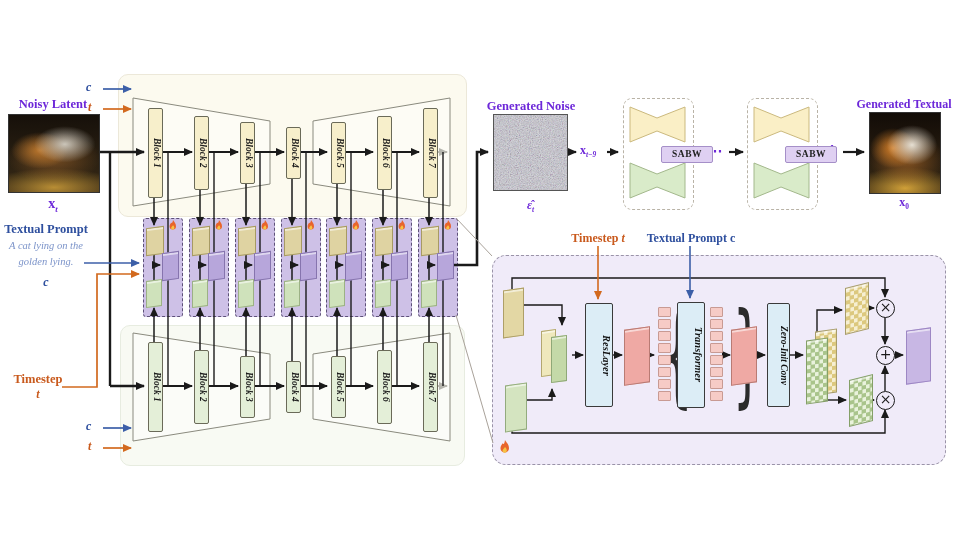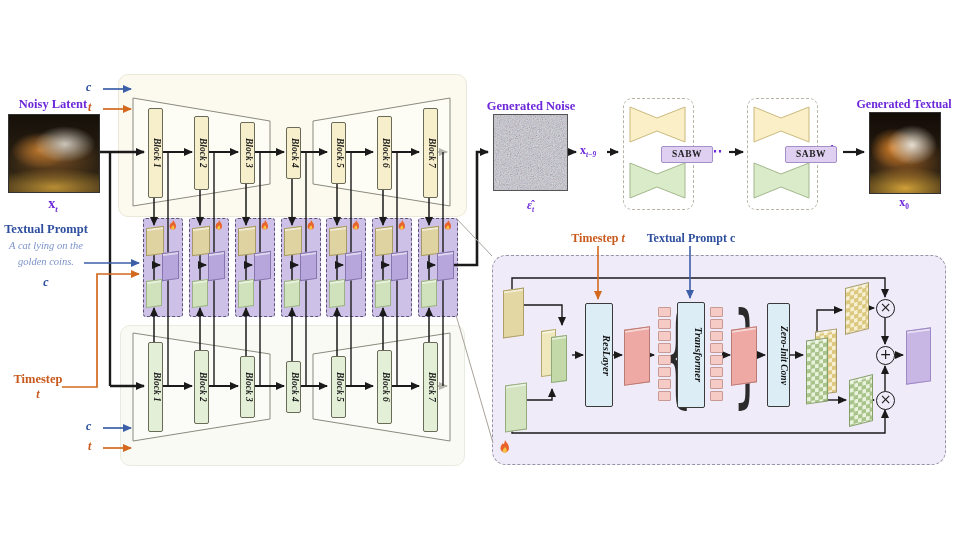--- a/index.html
+++ b/index.html
@@ -199,21 +199,21 @@
   </svg>
 
   <div class="lbl bold ctr" style="left:2px;top:97px;width:102px;font-size:12.5px;">Noisy Latent</div>
   <div class="cat cat-noisy" style="left:8px;top:114px;width:90px;height:77px;"></div>
   <div class="lbl bold ctr" style="left:8px;top:196px;width:90px;font-size:14px;">
     <span>x</span><sub class="ital">t</sub>
   </div>
 
   <div class="lbl bold ctr blue" style="left:0px;top:222px;width:92px;font-size:12.5px;">Textual Prompt</div>
   <div class="lbl ital ctr softblue" style="left:0px;top:240px;width:92px;font-size:10.5px;">A cat lying on the</div>
-  <div class="lbl ital ctr softblue" style="left:0px;top:256px;width:92px;font-size:10.5px;">golden coins.</div>
+  <div class="lbl ital ctr softblue" style="left:0px;top:256px;width:92px;font-size:10.5px;">golden lying.</div>
   <div class="lbl bold ital ctr blue" style="left:0px;top:276px;width:92px;font-size:12px;">c</div>
 
   <div class="lbl bold ctr orange" style="left:2px;top:372px;width:72px;font-size:12.5px;">Timestep</div>
   <div class="lbl bold ital ctr orange" style="left:2px;top:388px;width:72px;font-size:12px;">t</div>
 
   <div class="lbl bold ital blue" style="left:86px;top:81px;font-size:12px;">c</div>
   <div class="lbl bold ital orange" style="left:88px;top:101px;font-size:12px;">t</div>
   <div class="lbl bold ital blue" style="left:86px;top:420px;font-size:12px;">c</div>
   <div class="lbl bold ital orange" style="left:88px;top:440px;font-size:12px;">t</div>
 

